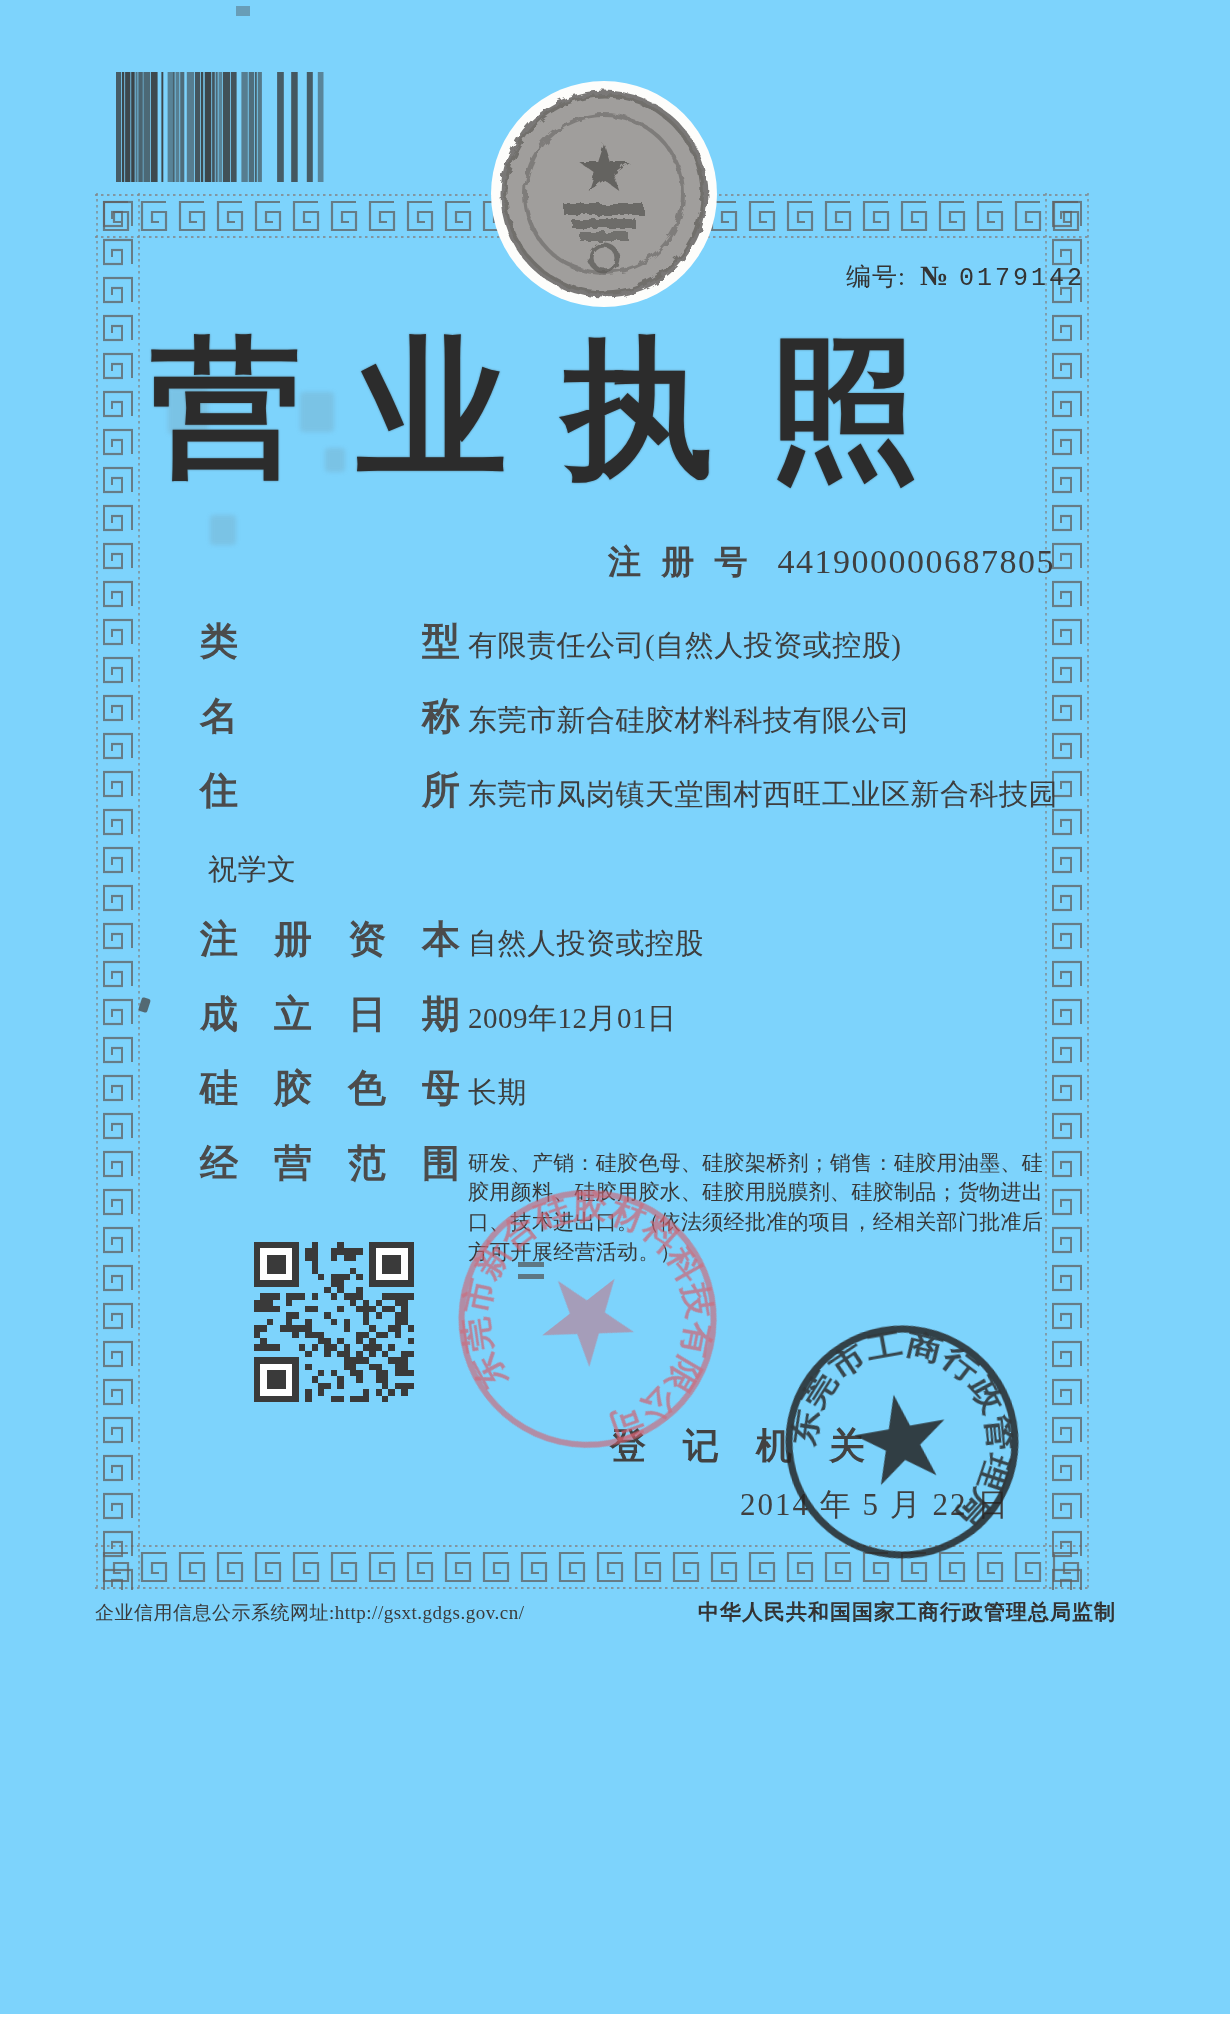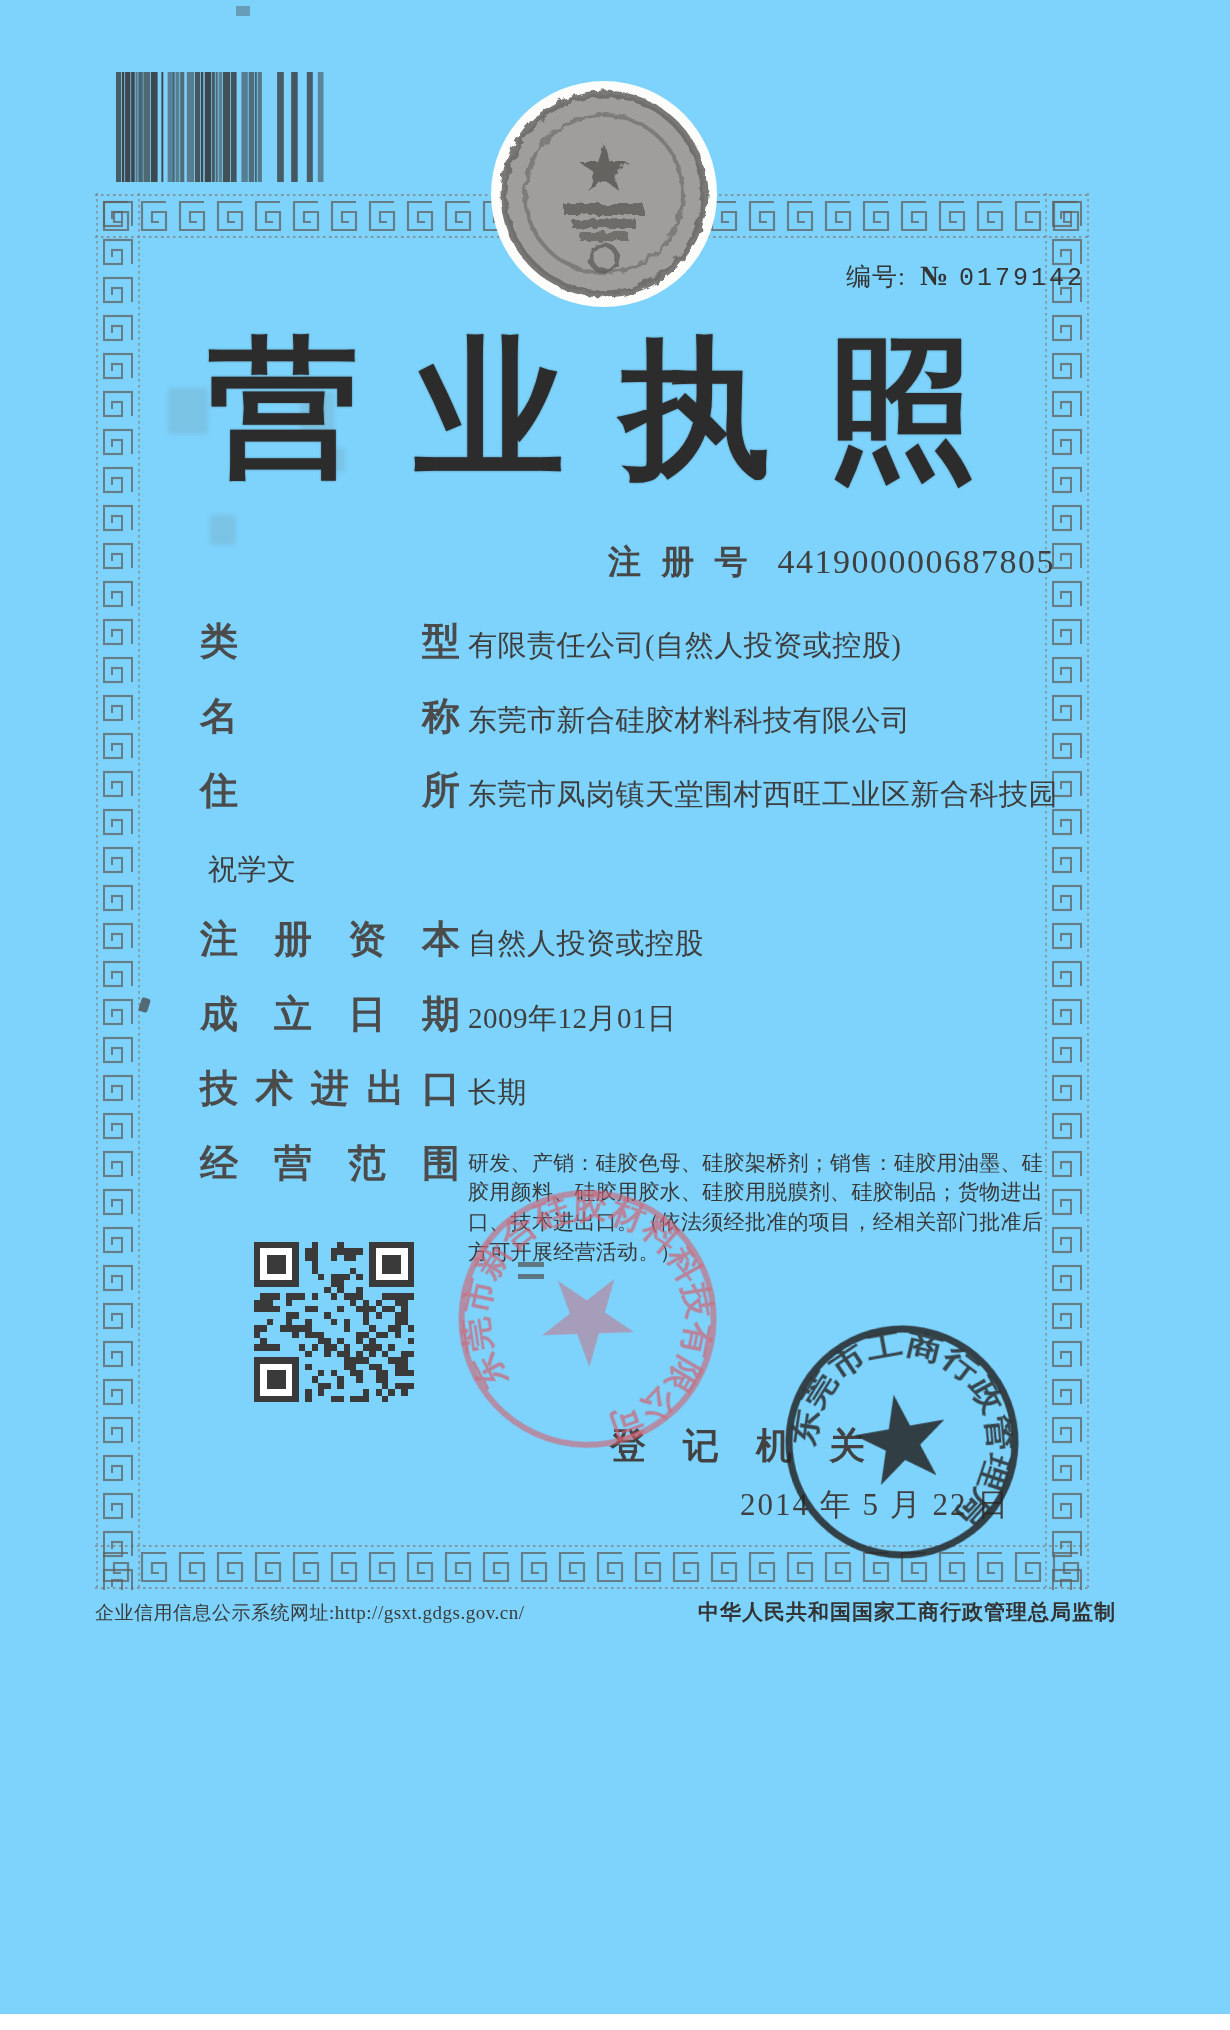--- a/index.html
+++ b/index.html
@@ -13,21 +13,21 @@
   
   .barcode{left:116px;top:70px;width:208px;height:114px;filter:blur(.5px) contrast(.92);opacity:.92;}
   
   .emblem{left:488px;top:76px;width:232px;height:238px;z-index:2;filter:blur(.6px);}
   
   .serial{left:846px;top:260px;z-index:3;font-size:25px;letter-spacing:1px;color:#343434;white-space:nowrap;}
   .serial .nosym{font-weight:bold;font-size:28px;margin:0 10px 0 14px;}
   .serial .num{font-family:"Liberation Mono","DejaVu Sans Mono",monospace;font-size:25px;letter-spacing:3px;}
   
   .title{
-    left:95px;top:318px;width:995px;text-align:center;z-index:3;
+    left:95px;top:318px;width:995px;z-index:3;
     font-family:"Liberation Sans","DejaVu Sans",sans-serif;
     font-size:150px;font-weight:900;line-height:1.2;color:#2c2c2c;
     letter-spacing:56px;text-indent:56px;text-shadow:0 0 2px rgba(40,40,40,.55);
   }
   
   .regno{left:608px;top:540px;z-index:3;white-space:nowrap;}
   .regno .lbl{font-size:33px;letter-spacing:6px;color:#474747;font-weight:600;}
   .regno .num{font-size:34px;letter-spacing:1.5px;color:#3f3f3f;margin-left:20px;}
   
   .fields{left:200px;top:620px;width:870px;z-index:3;}
@@ -173,21 +173,21 @@
     </div>
     <div class="frow">
       <div class="flabel">注册资本</div>
       <div class="fvalue">自然人投资或控股</div>
     </div>
     <div class="frow">
       <div class="flabel">成立日期</div>
       <div class="fvalue">2009年12月01日</div>
     </div>
     <div class="frow">
-      <div class="flabel">技术进出口</div>
+      <div class="flabel">硅胶色母</div>
       <div class="fvalue">长期</div>
     </div>
     <div class="frow tall">
       <div class="flabel">经营范围</div>
       <div class="fvalue small">研发、产销：硅胶色母、硅胶架桥剂；销售：硅胶用油墨、硅胶用颜料、硅胶用胶水、硅胶用脱膜剂、硅胶制品；货物进出口、技术进出口。（依法须经批准的项目，经相关部门批准后方可开展经营活动。）</div>
     </div>
   </div>
 
   <div class="abs qr"><svg viewBox="0 0 25 25" shape-rendering="crispEdges">
         <g fill="#3a3a3a">

